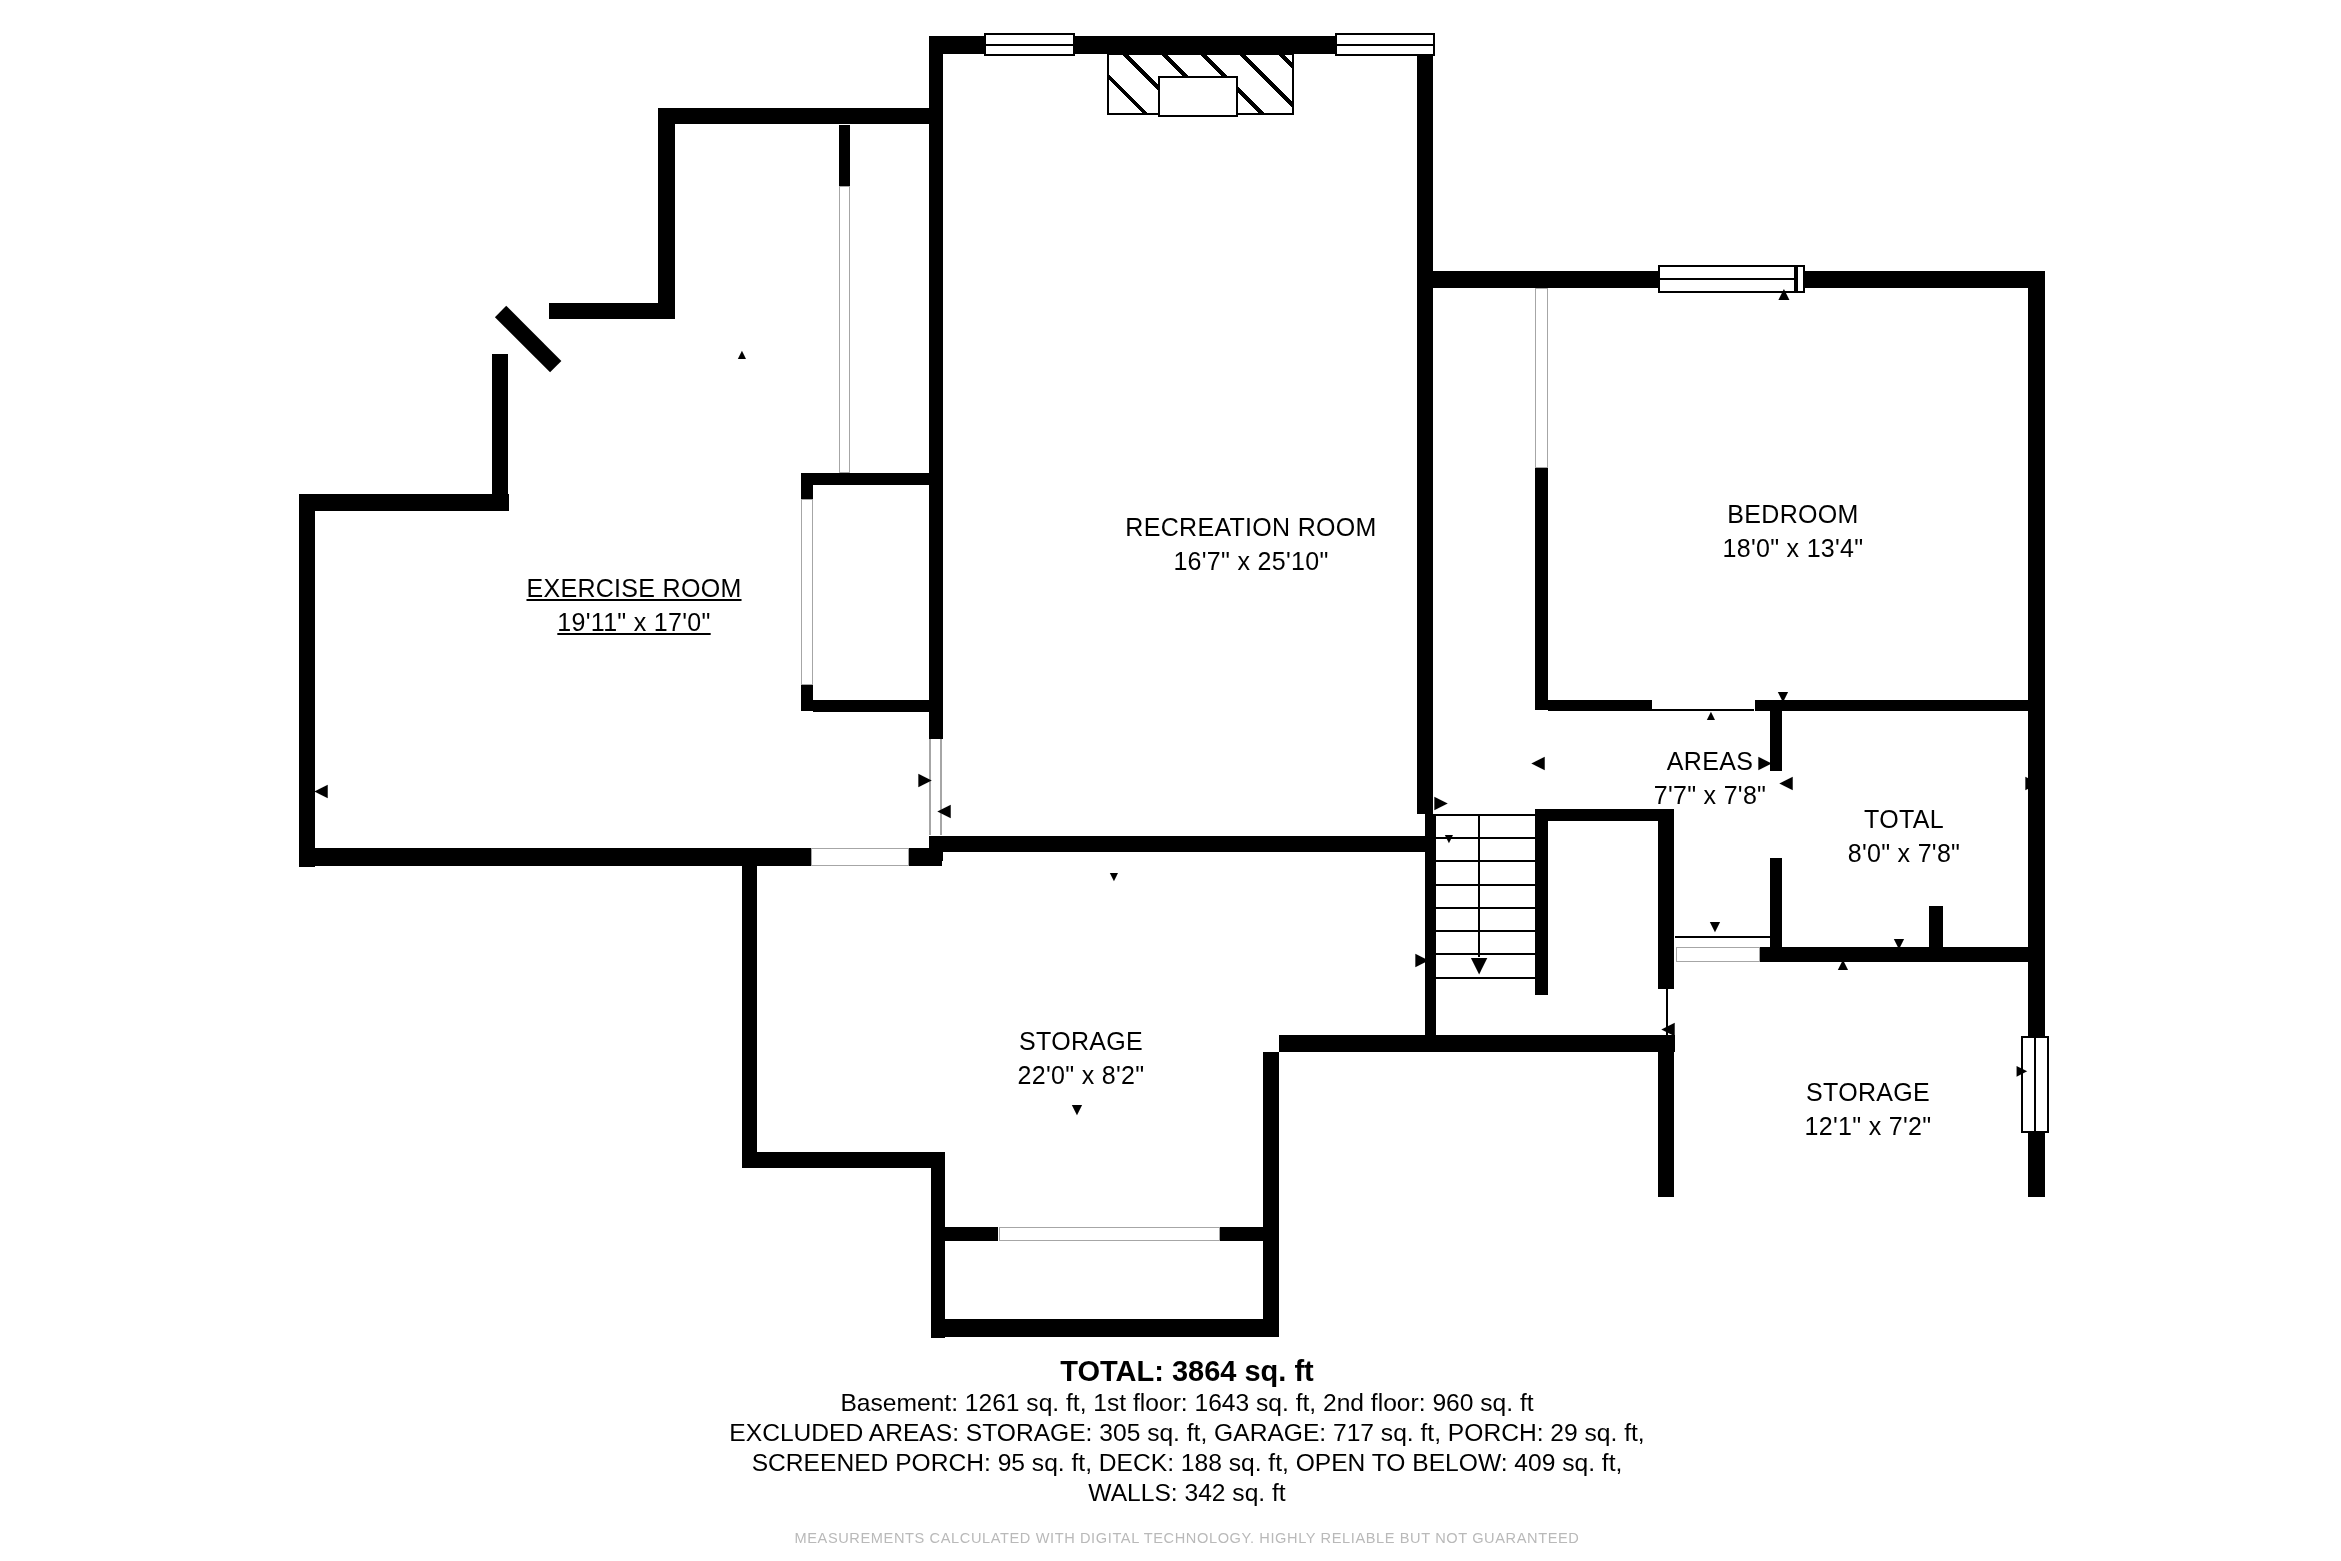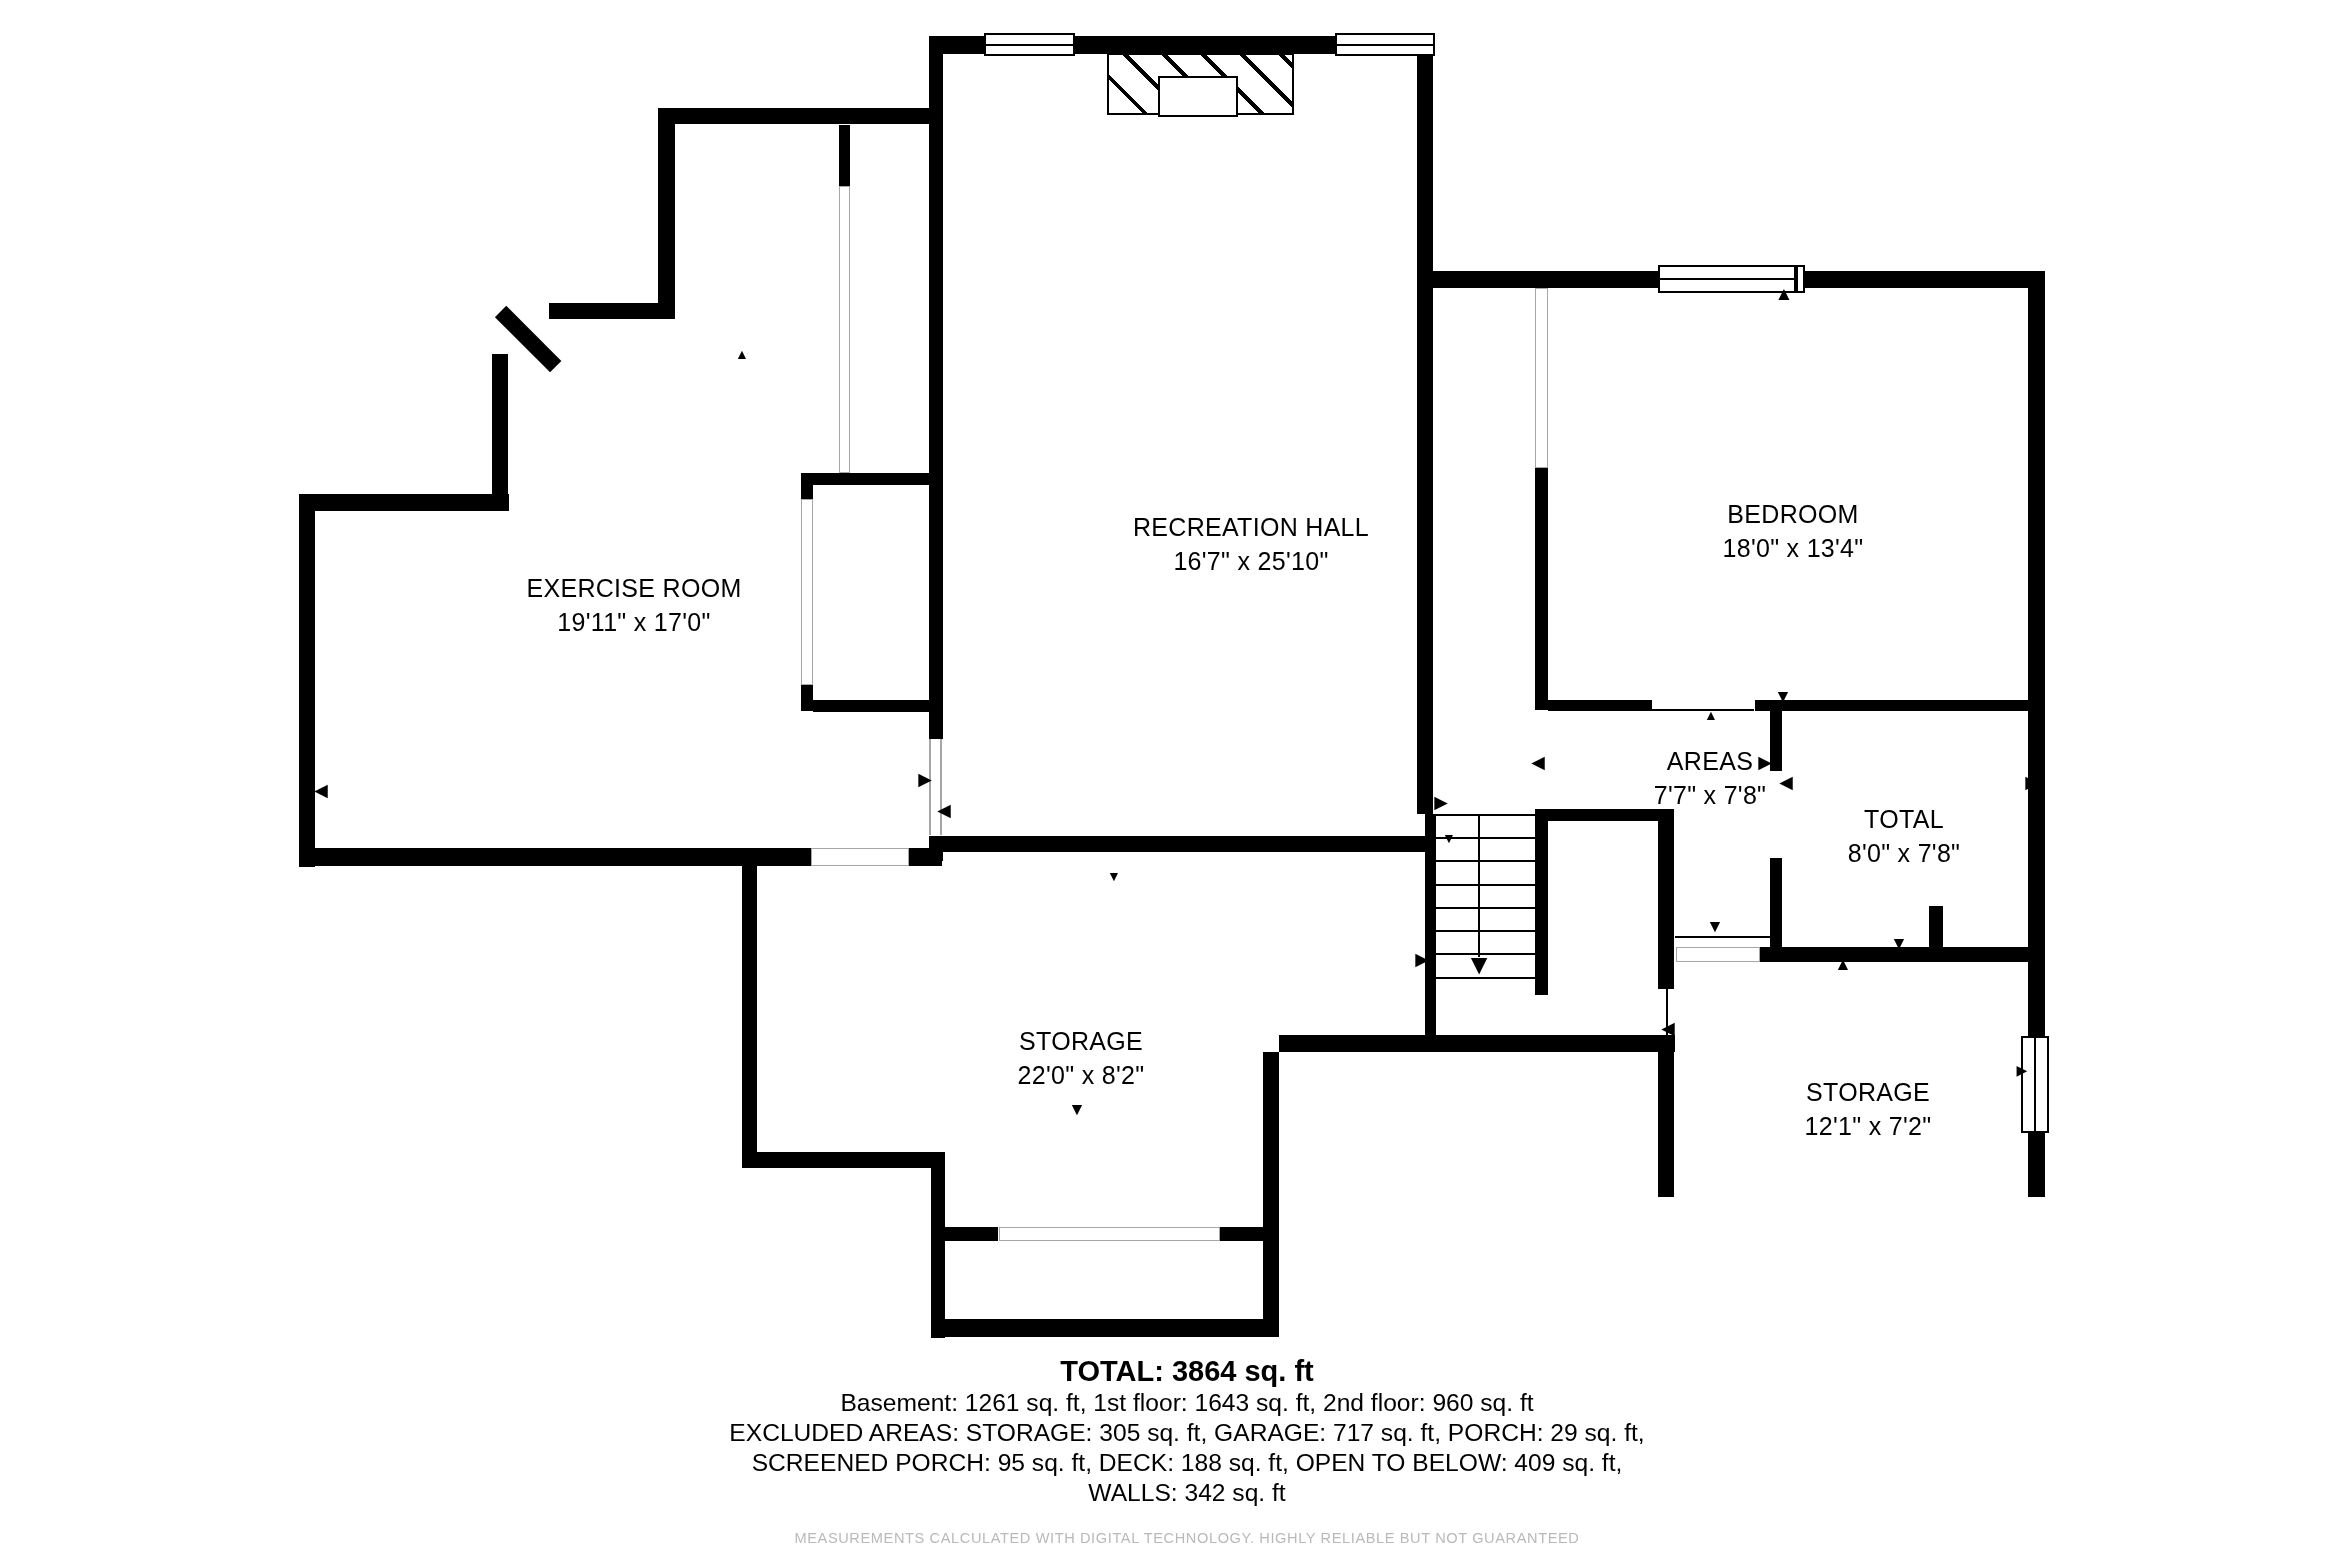--- a/index.html
+++ b/index.html
@@ -24,26 +24,26 @@
   #summary{position:absolute;left:16px;top:1354px;width:2342px;text-align:center;}
   #summary .total{font-size:29px;font-weight:bold;line-height:34px;}
   #summary p{margin:0;font-size:24.6px;line-height:30px;font-weight:400;}
   #summary .disclaimer{margin-top:15px;font-size:14.6px;color:#b9b9b9;letter-spacing:0.6px;}
 </style>
 </head>
 <body>
 
 <div id="plan">
 
-  <div class="room-label" style="left:634px;top:605px;">
+  <div class="room-label" style="left:634px;top:605px;text-decoration:underline;">
     <span>EXERCISE ROOM</span><br>
     <span>19'11" x 17'0"</span>
   </div>
   <div class="room-label" style="left:1251px;top:544px;">
-    <span>RECREATION HALL</span><br>
+    <span>RECREATION ROOM</span><br>
     <span>16'7" x 25'10"</span>
   </div>
   <div class="room-label" style="left:1793px;top:531px;">
     <span>BEDROOM</span><br>
     <span>18'0" x 13'4"</span>
   </div>
   <div class="room-label" style="left:1710px;top:778px;">
     <span>AREAS</span><br>
     <span>7'7" x 7'8"</span>
   </div>

